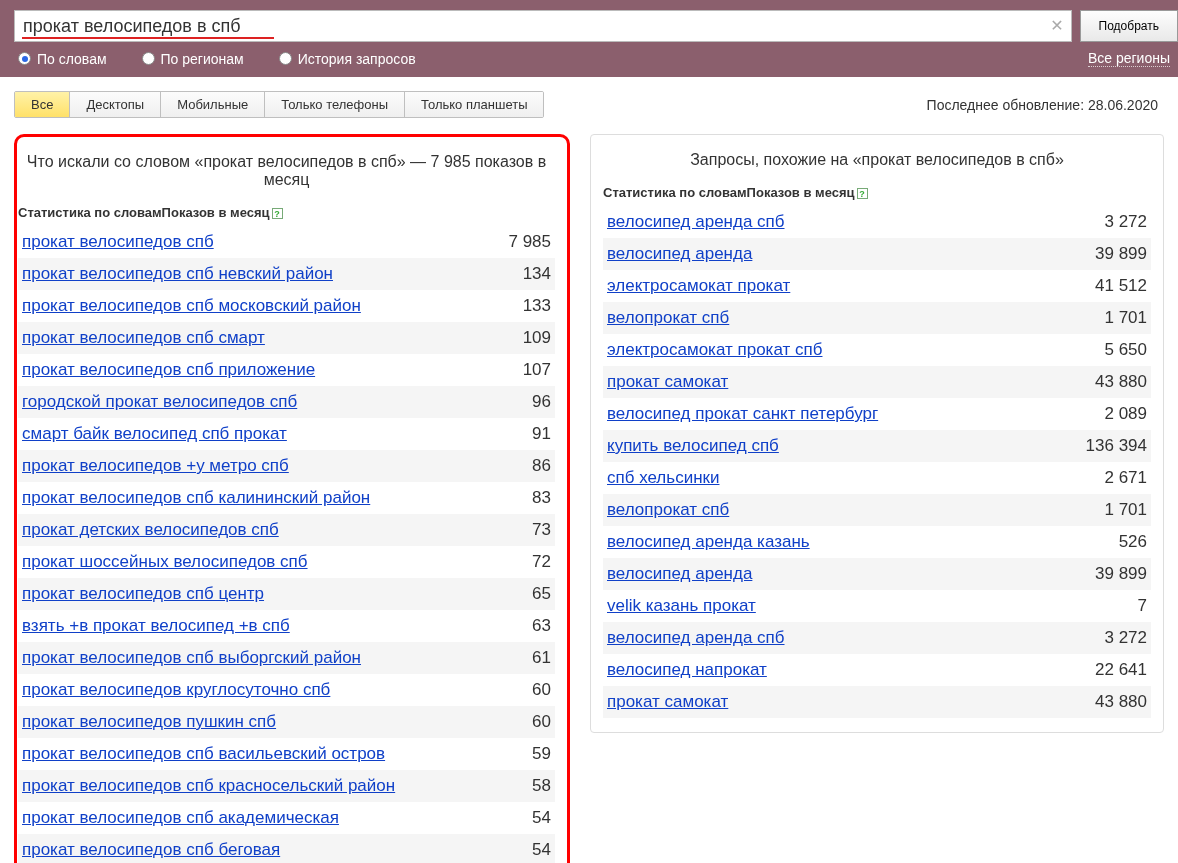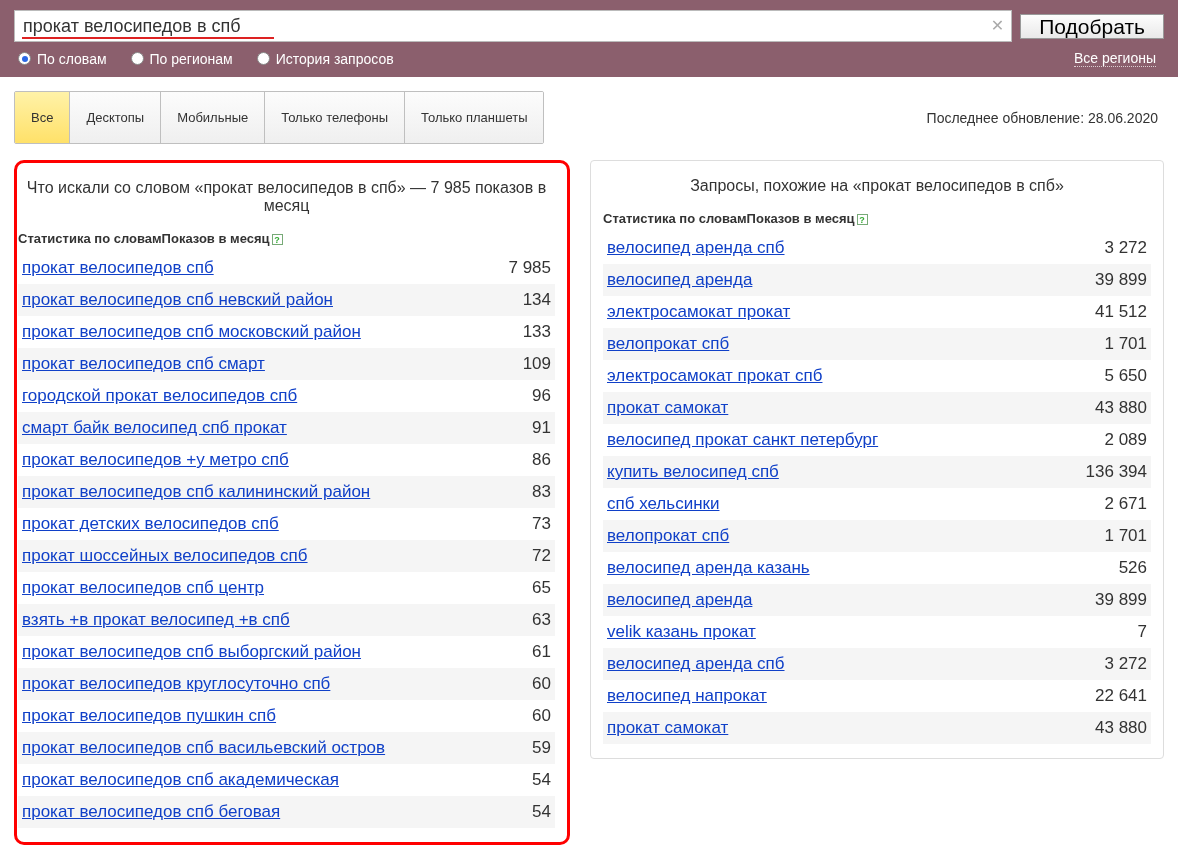--- a/index.html
+++ b/index.html
@@ -7,43 +7,43 @@
 
   
   .searchbar-wrap { position: relative; background: #8b5f6d; height: 77px; }
   .searchbar-wrap::after {
     content: ""; position: absolute; right: -30px; top: 0;
     width: 0; height: 0;
     border-top: 38.5px solid transparent;
     border-bottom: 38.5px solid transparent;
     border-left: 30px solid #8b5f6d;
   }
-  .searchbar-inner { padding: 10px 14px 0 14px; }
+  .searchbar-inner { padding: 10px 0 0 14px; }
   .search-row { display: flex; gap: 8px; align-items: center; }
   .input-wrap { position: relative; flex: 1; }
   .search-input {
     width: 100%; height: 32px; border: 1px solid #bbb; padding: 4px 32px 4px 8px;
     font-size: 18px; outline: none; background: #fff; color: #333;
   }
   .search-underline { position: absolute; left: 8px; bottom: 3px; height: 2px; background: #d22; width: 252px; pointer-events: none; }
   .clear-icon { position: absolute; right: 8px; top: 50%; transform: translateY(-50%); color: #aaa; font-size: 16px; cursor: pointer; line-height: 1; }
   .search-button {
-    height: 25px; padding: 0 18px; font-size: 21px;
+    height: 32px; padding: 0 18px; font-size: 12px;
     background: linear-gradient(#fdfdfd,#e9e9e9); border: 1px solid #999; cursor: pointer;
   }
-  .radios { display: flex; gap: 24px; align-items: center; padding: 8px 4px 0 4px; color: #fff; font-size: 14px; }
+  .radios { display: flex; gap: 35px; align-items: center; padding: 8px 4px 0 4px; color: #fff; font-size: 14px; }
   .radio-item { display: flex; align-items: center; gap: 6px; cursor: pointer; }
   .radio { width: 13px; height: 13px; border-radius: 50%; border: 1px solid #888; background: #fff; display: inline-flex; align-items: center; justify-content: center; }
   .radio.checked::after { content: ""; width: 6px; height: 6px; border-radius: 50%; background: #2a67e6; }
   .regions-link { margin-left: auto; color: #fff; text-decoration: none; border-bottom: 1px dotted rgba(255,255,255,.7); cursor: pointer; margin-right: 4px; }
 
   
   .tabs-row { display: flex; align-items: center; padding: 14px 14px 0 14px; }
   .tabs { display: flex; border: 1px solid #bfbfbf; border-radius: 2px; overflow: hidden; }
-  .tab { padding: 18px 16px; font-size: 13px; color: #333; cursor: pointer; border-right: 1px solid #bfbfbf; background: linear-gradient(#fcfcfc,#efefef); }
+  .tab { padding: 5px 16px; font-size: 13px; color: #333; cursor: pointer; border-right: 1px solid #bfbfbf; background: linear-gradient(#fcfcfc,#efefef); }
   .tab:last-child { border-right: none; }
   .tab.active { background: linear-gradient(#fff2a8,#ffe169); }
   .last-update { margin-left: auto; font-size: 14px; color: #333; padding-right: 6px; }
 
   
   .panels { display: flex; gap: 20px; padding: 16px 14px 20px 14px; align-items: flex-start; }
   .panel { border: 1px solid #ddd; border-radius: 4px; padding: 10px 12px 14px 12px; }
   .panel-left { flex: 0 0 556px; border: 3px solid #f00; border-radius: 10px; padding: 10px 12px 14px 1px; }
   .panel-right { flex: 1; }
   .panel-title { text-align: center; font-size: 16px; color: #333; padding: 6px 0 12px 0; }
@@ -115,20 +115,24 @@
         </div>
         <div class="row">
           <a>прокат велосипедов спб московский район</a>
           <span class="val">133</span>
         </div>
         <div class="row">
           <a>прокат велосипедов спб смарт</a>
           <span class="val">109</span>
         </div>
         <div class="row">
+          <a>прокат велосипедов спб приложение</a>
+          <span class="val">107</span>
+        </div>
+        <div class="row">
           <a>городской прокат велосипедов спб</a>
           <span class="val">96</span>
         </div>
         <div class="row">
           <a>смарт байк велосипед спб прокат</a>
           <span class="val">91</span>
         </div>
         <div class="row">
           <a>прокат велосипедов +у метро спб</a>
           <span class="val">86</span>
@@ -161,20 +165,24 @@
           <a>прокат велосипедов круглосуточно спб</a>
           <span class="val">60</span>
         </div>
         <div class="row">
           <a>прокат велосипедов пушкин спб</a>
           <span class="val">60</span>
         </div>
         <div class="row">
           <a>прокат велосипедов спб васильевский остров</a>
           <span class="val">59</span>
+        </div>
+        <div class="row">
+          <a>прокат велосипедов спб красносельский район</a>
+          <span class="val">58</span>
         </div>
         <div class="row">
           <a>прокат велосипедов спб академическая</a>
           <span class="val">54</span>
         </div>
         <div class="row">
           <a>прокат велосипедов спб беговая</a>
           <span class="val">54</span>
         </div>
       </div>

